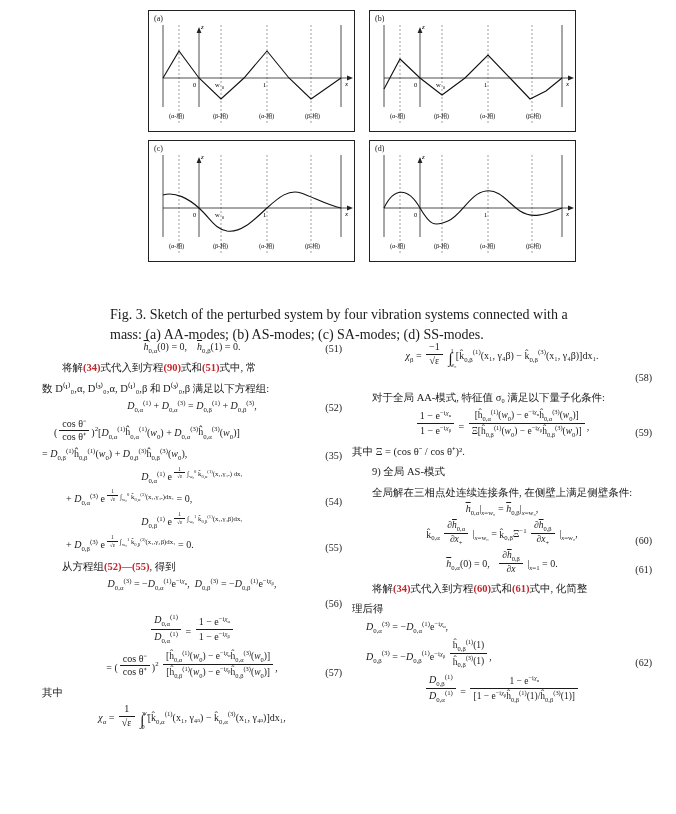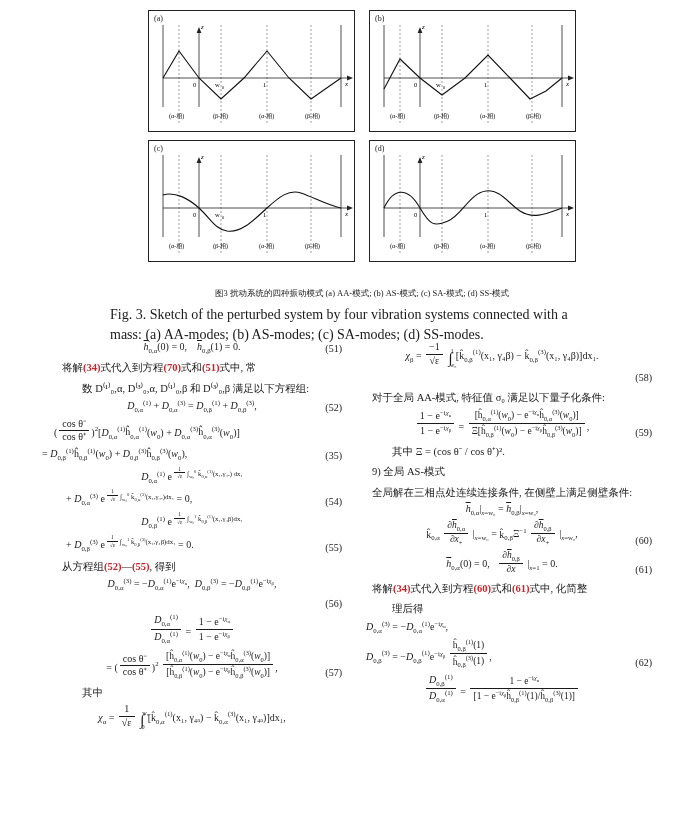--- a/index.html
+++ b/index.html
@@ -105,21 +105,21 @@
     right: 0;
     bottom: 0;
     font-size: 10px;
   }
   .text-line {
     margin: 5px 0 3px 0;
     text-indent: 20px;
     font-size: 10.5px;
     line-height: 1.45;
   }
-  .text-line.noind { text-indent: 0; margin-left: 40px; }
+  .text-line.noind { text-indent: 0; }
   .red { color: #c1272d; font-weight: bold; }
 
   
   .mi { font-style: italic; font-family: "Liberation Serif", serif; }
   .frac {
     display: inline-block;
     vertical-align: -0.5em;
     text-align: center;
     margin: 0 2px;
   }
@@ -285,34 +285,33 @@
           <text x="114" y="76" font-size="6.5" font-family="Liberation Serif, serif">1</text>
           <text x="20" y="107" font-size="6" font-family="Liberation Serif, serif">(α-相)</text>
           <text x="64" y="107" font-size="6" font-family="Liberation Serif, serif">(β-相)</text>
           <text x="110" y="107" font-size="6" font-family="Liberation Serif, serif">(α-相)</text>
           <text x="156" y="107" font-size="6" font-family="Liberation Serif, serif">(β-相)</text>
         </svg>
       </div>
     </div>
   </div>
 
-  <div class="caption-cn">图3  扰动系统的四种振动模式  (a) AA-模式; (b) AS-模式; (c) SA-模式; (d) SS-模式</div>
   <div class="caption-en">Fig. 3.  Sketch of the perturbed system by four vibration systems connected with a mass: (a) AA-modes; (b) AS-modes; (c) SA-modes; (d) SS-modes.</div>
 
   <div class="cols">
 
     <div class="col col-left">
 
       <div class="eqline">
         <span class="body"><span class="ovl mi">h</span><sub>0,α</sub>(0) = 0,&nbsp;&nbsp;&nbsp; <span class="ovl mi">h</span><sub>0,β</sub>(1) = 0.</span>
         <span class="num">(51)</span>
       </div>
 
       <div class="text-line">
-        <span>将解</span><span class="red">(34)</span><span>式代入到方程</span><span class="red">(70)</span><span>式和</span><span class="red">(51)</span>式中, 常
+        <span>将解</span><span class="red">(34)</span><span>式代入到方程</span><span class="red">(90)</span><span>式和</span><span class="red">(51)</span>式中, 常
       </div>
       <div class="text-line noind">数 D⁽¹⁾₀,α, D⁽³⁾₀,α, D⁽¹⁾₀,β 和 D⁽³⁾₀,β 满足以下方程组:</div>
 
       <div class="eqline">
         <span class="body"><span class="mi">D</span><sub>0,α</sub><sup>(1)</sup> + <span class="mi">D</span><sub>0,α</sub><sup>(3)</sup> = <span class="mi">D</span><sub>0,β</sub><sup>(1)</sup> + <span class="mi">D</span><sub>0,β</sub><sup>(3)</sup>,</span>
         <span class="num">(52)</span>
       </div>
 
       <div class="eqline">
         <span class="body left" style="padding-left:12px;">

